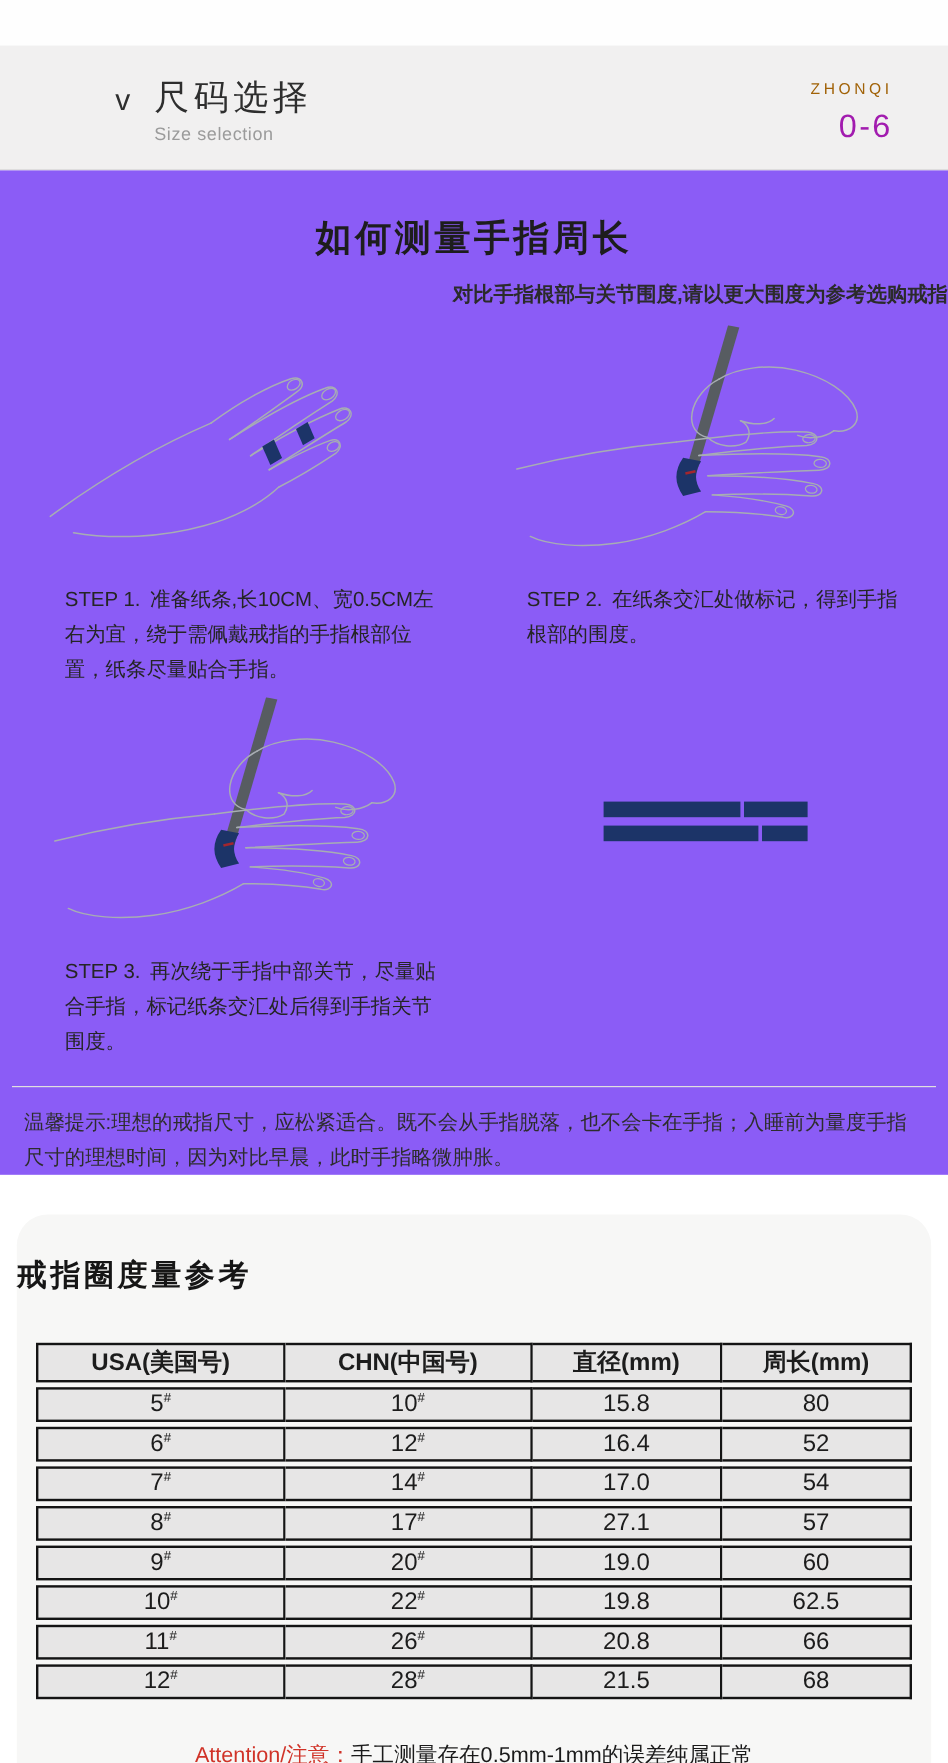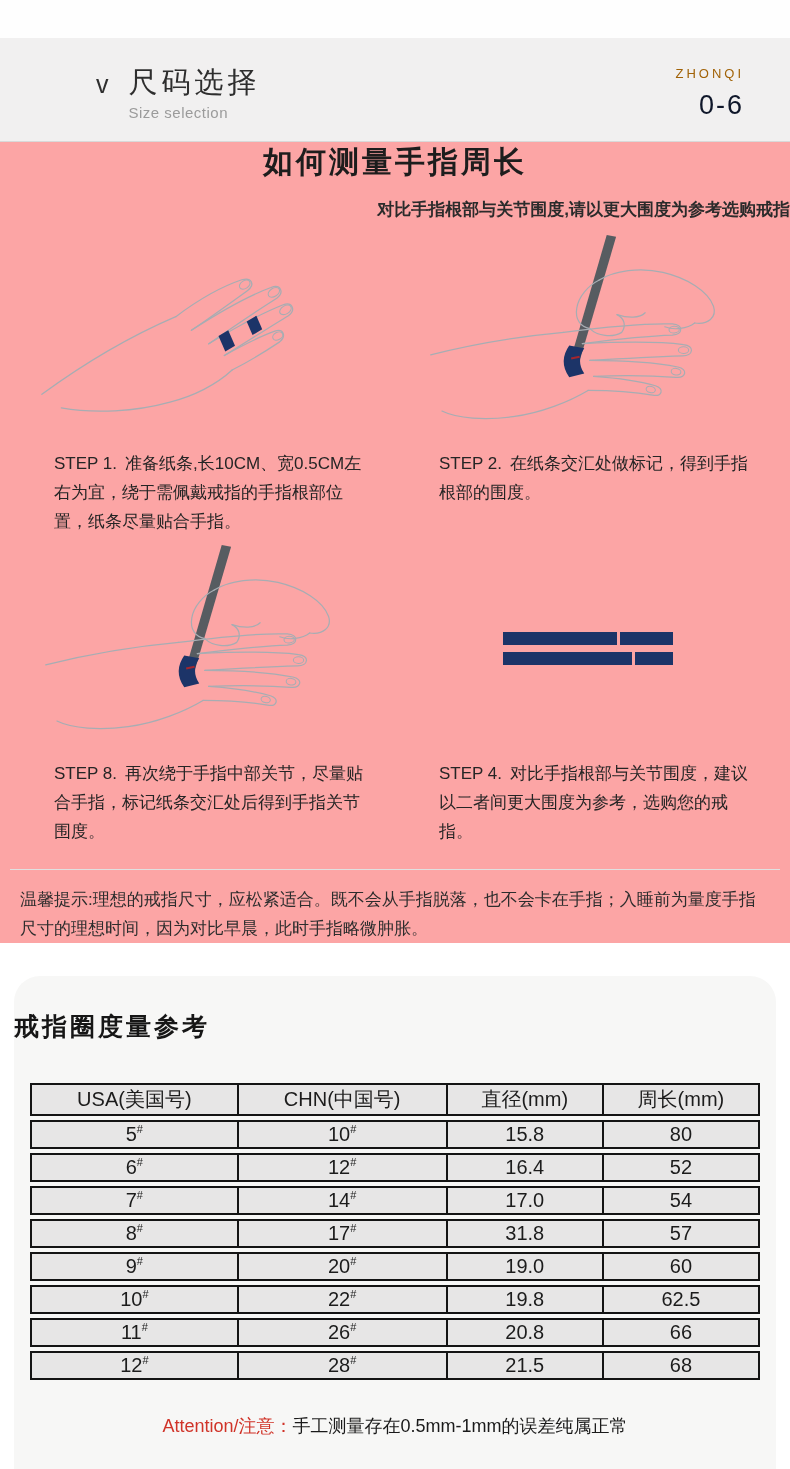--- a/index.html
+++ b/index.html
@@ -24,24 +24,24 @@
     border-bottom:1px solid #d9d9d9;
     padding:28px 46px 20px 96px;
     display:flex;justify-content:space-between;align-items:flex-start;
   }
   .header-left{display:flex;align-items:flex-start;gap:20px;}
   .hdr-marker{font-size:25px;color:#2e2e2e;margin-top:4px;}
   .hdr-title{font-size:29px;letter-spacing:4px;color:#2e2e2e;line-height:1.15;}
   .hdr-sub{font-size:15px;color:#9b9b9b;letter-spacing:.5px;margin-top:5px;}
   .header-right{text-align:right;}
   .hdr-brand{font-size:13px;letter-spacing:3px;color:#a16207;}
-  .hdr-range{font-size:27px;letter-spacing:2px;color:#0f172a;margin-top:9px;}
-
-  
-  .measure{background:#fca5a5;}
+  .hdr-range{font-size:27px;letter-spacing:2px;color:#a21caf;margin-top:9px;}
+
+  
+  .measure{padding-top:36px;background:#8b5cf6;}
   .measure-title{
     text-align:center;font-size:30px;font-weight:bold;
     letter-spacing:3px;margin:0 0 15px;color:#1d1d1d;
   }
   .measure-sub{text-align:right;font-size:17px;margin:0;color:#2b2b2b;font-weight:bold;}
 
   .steps{
     display:grid;grid-template-columns:1fr 1fr;
     column-gap:36px;padding:0 28px;margin-top:14px;
   }
@@ -79,21 +79,21 @@
     width:730px;margin:0 auto;
     border-collapse:separate;border-spacing:0 4px;
     font-size:20px;color:#1c1c1c;
   }
   .size-table th,.size-table td{
     border-top:2px solid #141414;border-bottom:2px solid #141414;
     border-right:2px solid #141414;
     background:#e7e6e6;text-align:center;
     height:27px;padding:1px 0;font-weight:normal;
   }
-  .size-table th{font-weight:normal;}
+  .size-table th{font-weight:bold;}
   .size-table th:first-child,.size-table td:first-child{border-left:2px solid #141414;}
   .size-table sup{font-size:11px;vertical-align:super;line-height:0;}
 
   .attention{text-align:center;margin-top:30px;font-size:18px;color:#1a1a1a;}
   .attention .red{color:var(--red);}
 
   
   .lines path{fill:none;stroke:#a7adb3;stroke-width:1.3;stroke-linecap:round;stroke-linejoin:round;}
   .lines ellipse{fill:none;stroke:#a7adb3;stroke-width:1.1;}
 </style>
@@ -194,24 +194,21 @@
               <span class="seg b1b"></span>
             </div>
           <div class="bar">
               <span class="seg b2a"></span>
               <span class="seg b2b"></span>
             </div>
         </div>
       </div>
 
       <p class="step-text">
-        <span class="step-label">STEP 8.</span><span>再次绕于手指中部关节，尽量贴合手指，标记纸条交汇处后得到手指关节围度。</span>
-      </p>
-      <p class="step-text">
-        <span class="step-label">STEP 4.</span><span>对比手指根部与关节围度，建议以二者间更大围度为参考，选购您的戒指。</span>
+        <span class="step-label">STEP 3.</span><span>再次绕于手指中部关节，尽量贴合手指，标记纸条交汇处后得到手指关节围度。</span>
       </p>
     </div>
 
     <hr class="rule">
     <p class="tip">温馨提示:理想的戒指尺寸，应松紧适合。既不会从手指脱落，也不会卡在手指；入睡前为量度手指尺寸的理想时间，因为对比早晨，此时手指略微肿胀。</p>
   </section>
 
   <section class="card">
     <h2 class="card-title">戒指圈度量参考</h2>
 
@@ -239,21 +236,21 @@
           </tr>
           <tr>
             <td>7<sup>#</sup></td>
             <td>14<sup>#</sup></td>
             <td>17.0</td>
             <td>54</td>
           </tr>
           <tr>
             <td>8<sup>#</sup></td>
             <td>17<sup>#</sup></td>
-            <td>31.8</td>
+            <td>27.1</td>
             <td>57</td>
           </tr>
           <tr>
             <td>9<sup>#</sup></td>
             <td>20<sup>#</sup></td>
             <td>19.0</td>
             <td>60</td>
           </tr>
           <tr>
             <td>10<sup>#</sup></td>

